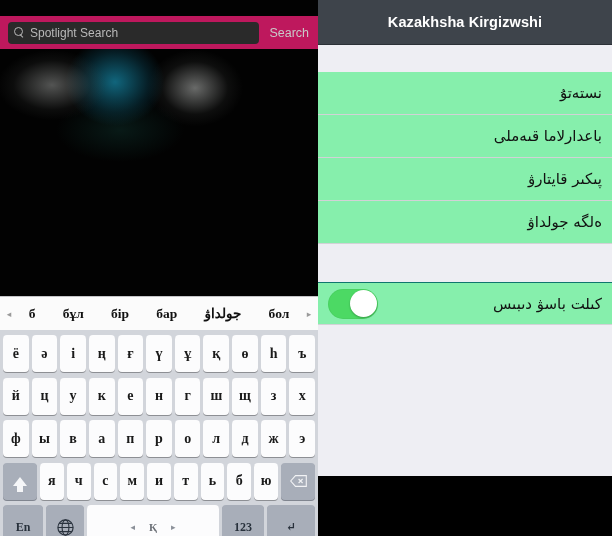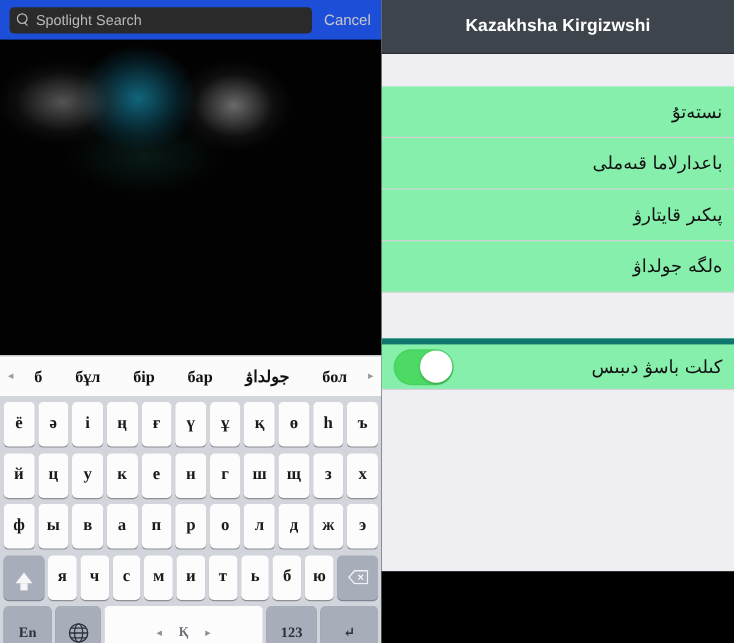--- a/index.html
+++ b/index.html
@@ -18,22 +18,22 @@
   .blur-bg {
     position: absolute; left: 0; top: 0; width: 318px; height: 296px;
     background:
       radial-gradient(ellipse 70px 45px at 52px 85px, rgba(150,152,150,0.55) 0%, rgba(60,62,60,0.18) 55%, rgba(0,0,0,0) 78%),
       radial-gradient(ellipse 62px 55px at 115px 82px, rgba(18,110,135,0.92) 0%, rgba(10,60,76,0.45) 55%, rgba(0,0,0,0) 80%),
       radial-gradient(ellipse 60px 48px at 195px 88px, rgba(168,170,168,0.62) 0%, rgba(60,62,60,0.2) 55%, rgba(0,0,0,0) 80%),
       radial-gradient(ellipse 80px 40px at 120px 130px, rgba(20,70,62,0.35) 0%, rgba(0,0,0,0) 80%),
       #020202;
   }
   .searchbar {
-    position: absolute; left: 0; top: 0; width: 318px; height: 33px;
-    background: #1d4ed8; display: flex; align-items: center; padding: 0 0 0 8px;
+    position: absolute; left: 0; top: 16px; width: 318px; height: 33px;
+    background: #be185d; display: flex; align-items: center; padding: 0 0 0 8px;
   }
   .search-field {
     flex: 1; height: 22px; background: #2a2a2a; border-radius: 4px;
     display: flex; align-items: center; padding: 0 6px; gap: 5px;
   }
   .search-icon { width: 11px; height: 11px; position: relative; flex: 0 0 auto; }
   .search-icon::before {
     content: ""; position: absolute; left: 0; top: 0; width: 7px; height: 7px;
     border: 1.3px solid #b8b8b8; border-radius: 50%;
   }
@@ -128,21 +128,21 @@
   .cell {
     height: 43px; background: #86efac; border-bottom: 1px solid #d2d2d6;
     display: flex; align-items: center; justify-content: flex-end;
     padding: 0 10px;
   }
   .cell:first-child { border-top: 1px solid #d2d2d6; }
   .cell-text {
     direction: rtl; font-family: "DejaVu Sans", sans-serif; font-size: 15px; color: #111;
     text-align: right; white-space: nowrap;
   }
-  .cell.toggle-cell { justify-content: space-between; border-top: 5px solid #0f766e; }
+  .cell.toggle-cell { justify-content: space-between; border-top: 1px solid #0f766e; }
   .switch {
     width: 50px; height: 30px; border-radius: 15px; background: #4cd964; position: relative;
     flex: 0 0 auto; box-shadow: inset 0 0 0 1px rgba(0,0,0,0.04);
   }
   .switch .knob {
     position: absolute; top: 1.5px; right: 1.5px; width: 27px; height: 27px; border-radius: 50%;
     background: #fff; box-shadow: 0 1px 2px rgba(0,0,0,0.28);
   }
   .filler { background: #eeeef3; flex: 1; }
 </style>
@@ -153,21 +153,21 @@
 
   <div class="left">
 
     <div class="blur-bg"></div>
 
     <div class="searchbar">
       <div class="search-field">
         <span class="search-icon"></span>
         <span class="search-placeholder">Spotlight Search</span>
       </div>
-      <div class="cancel-btn">Cancel</div>
+      <div class="cancel-btn">Search</div>
     </div>
 
     <div class="pred-bar">
       <span class="pred-arrow">◂</span>
       <span class="pred-word">б</span>
       <span class="pred-word">бұл</span>
       <span class="pred-word">бір</span>
       <span class="pred-word">бар</span>
       <span class="pred-word">جولداۋ</span>
       <span class="pred-word">бол</span>

